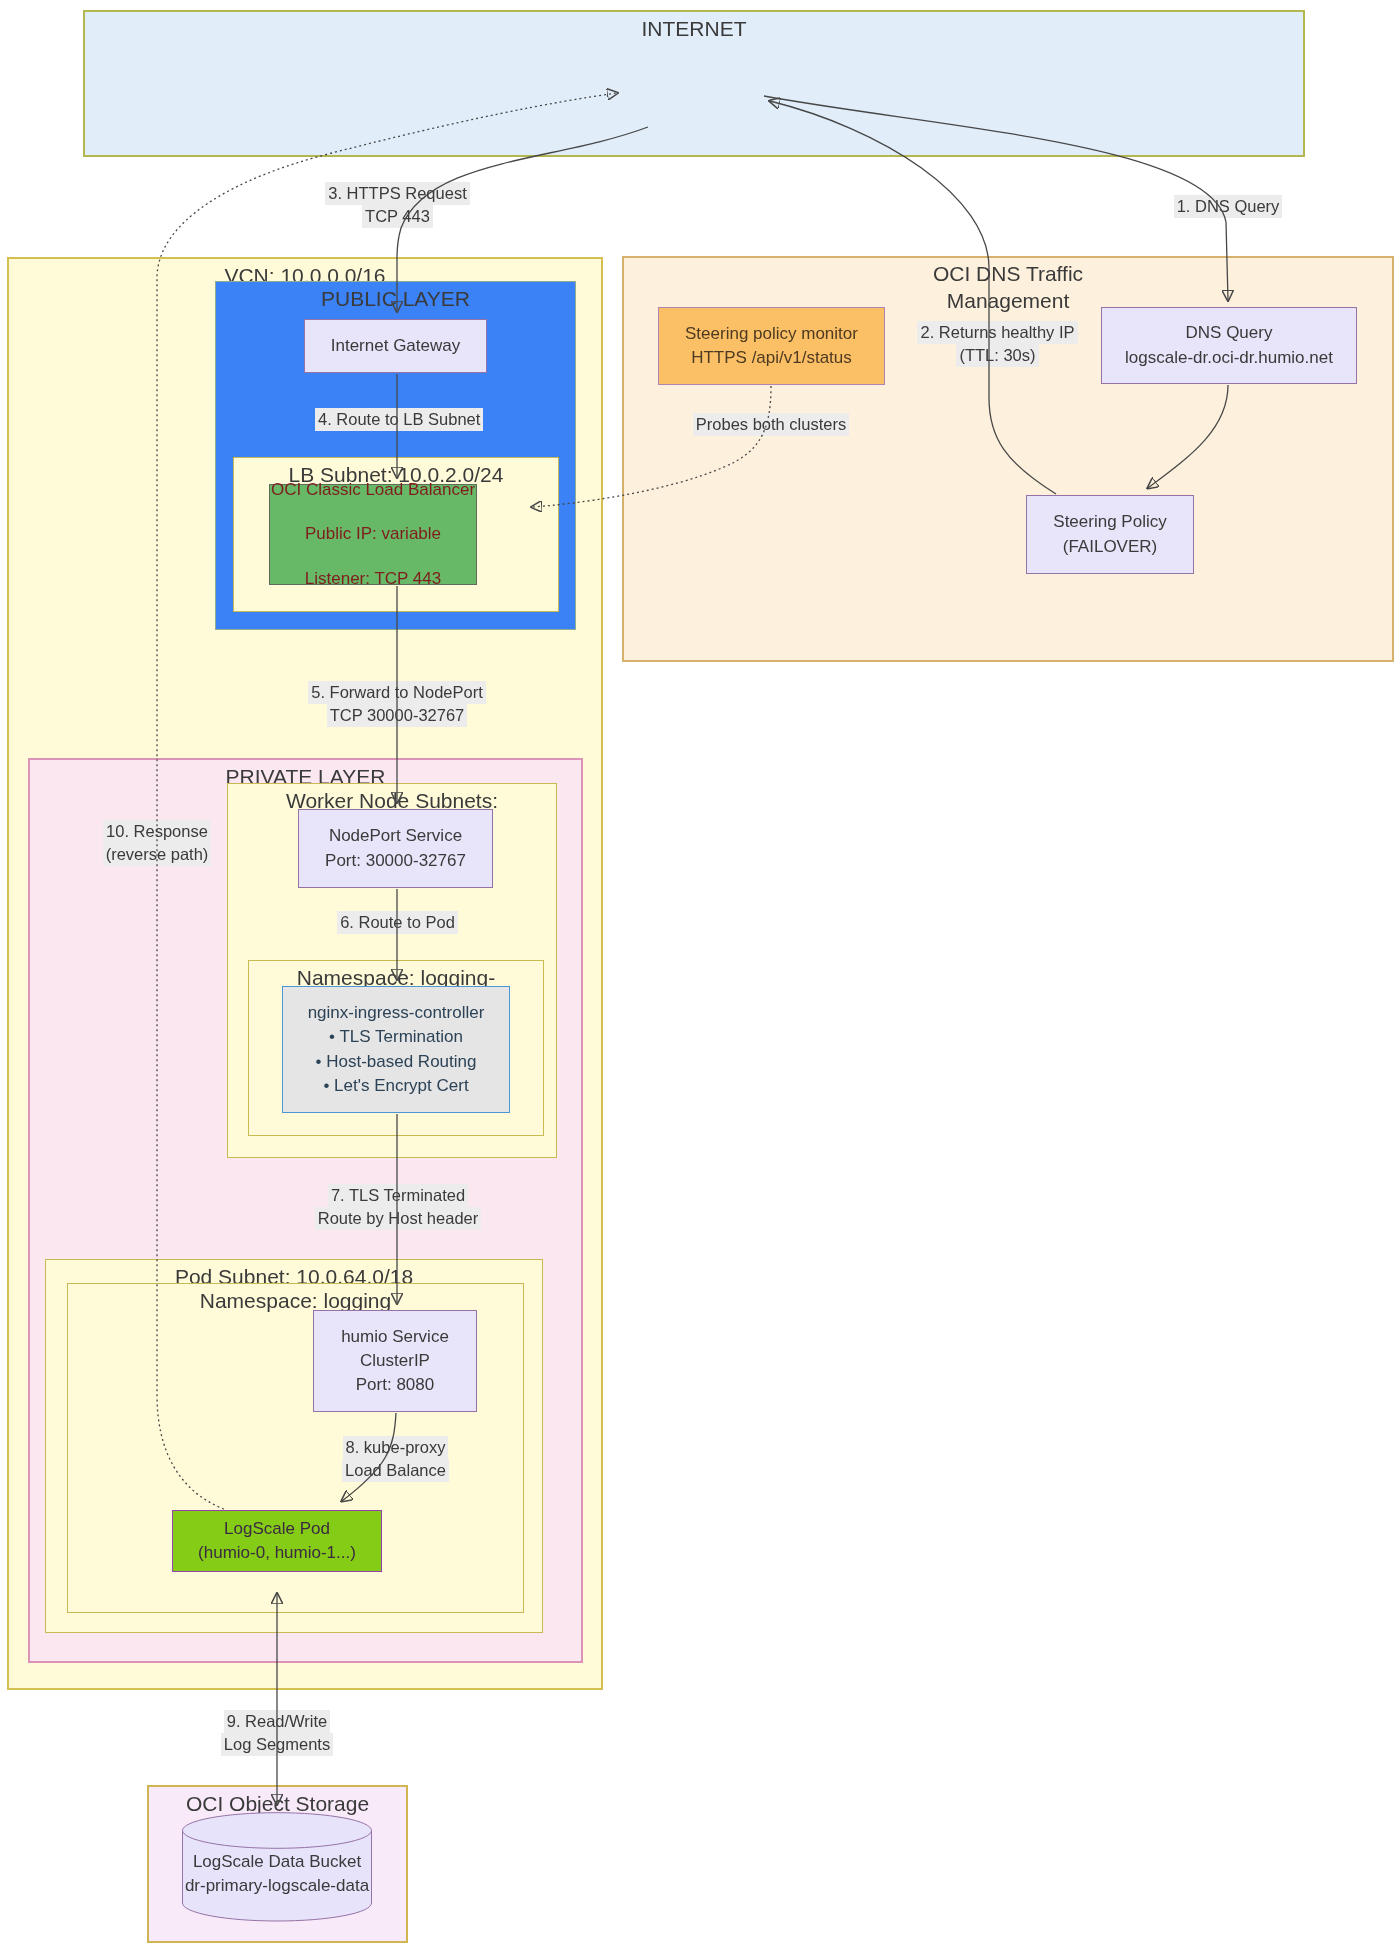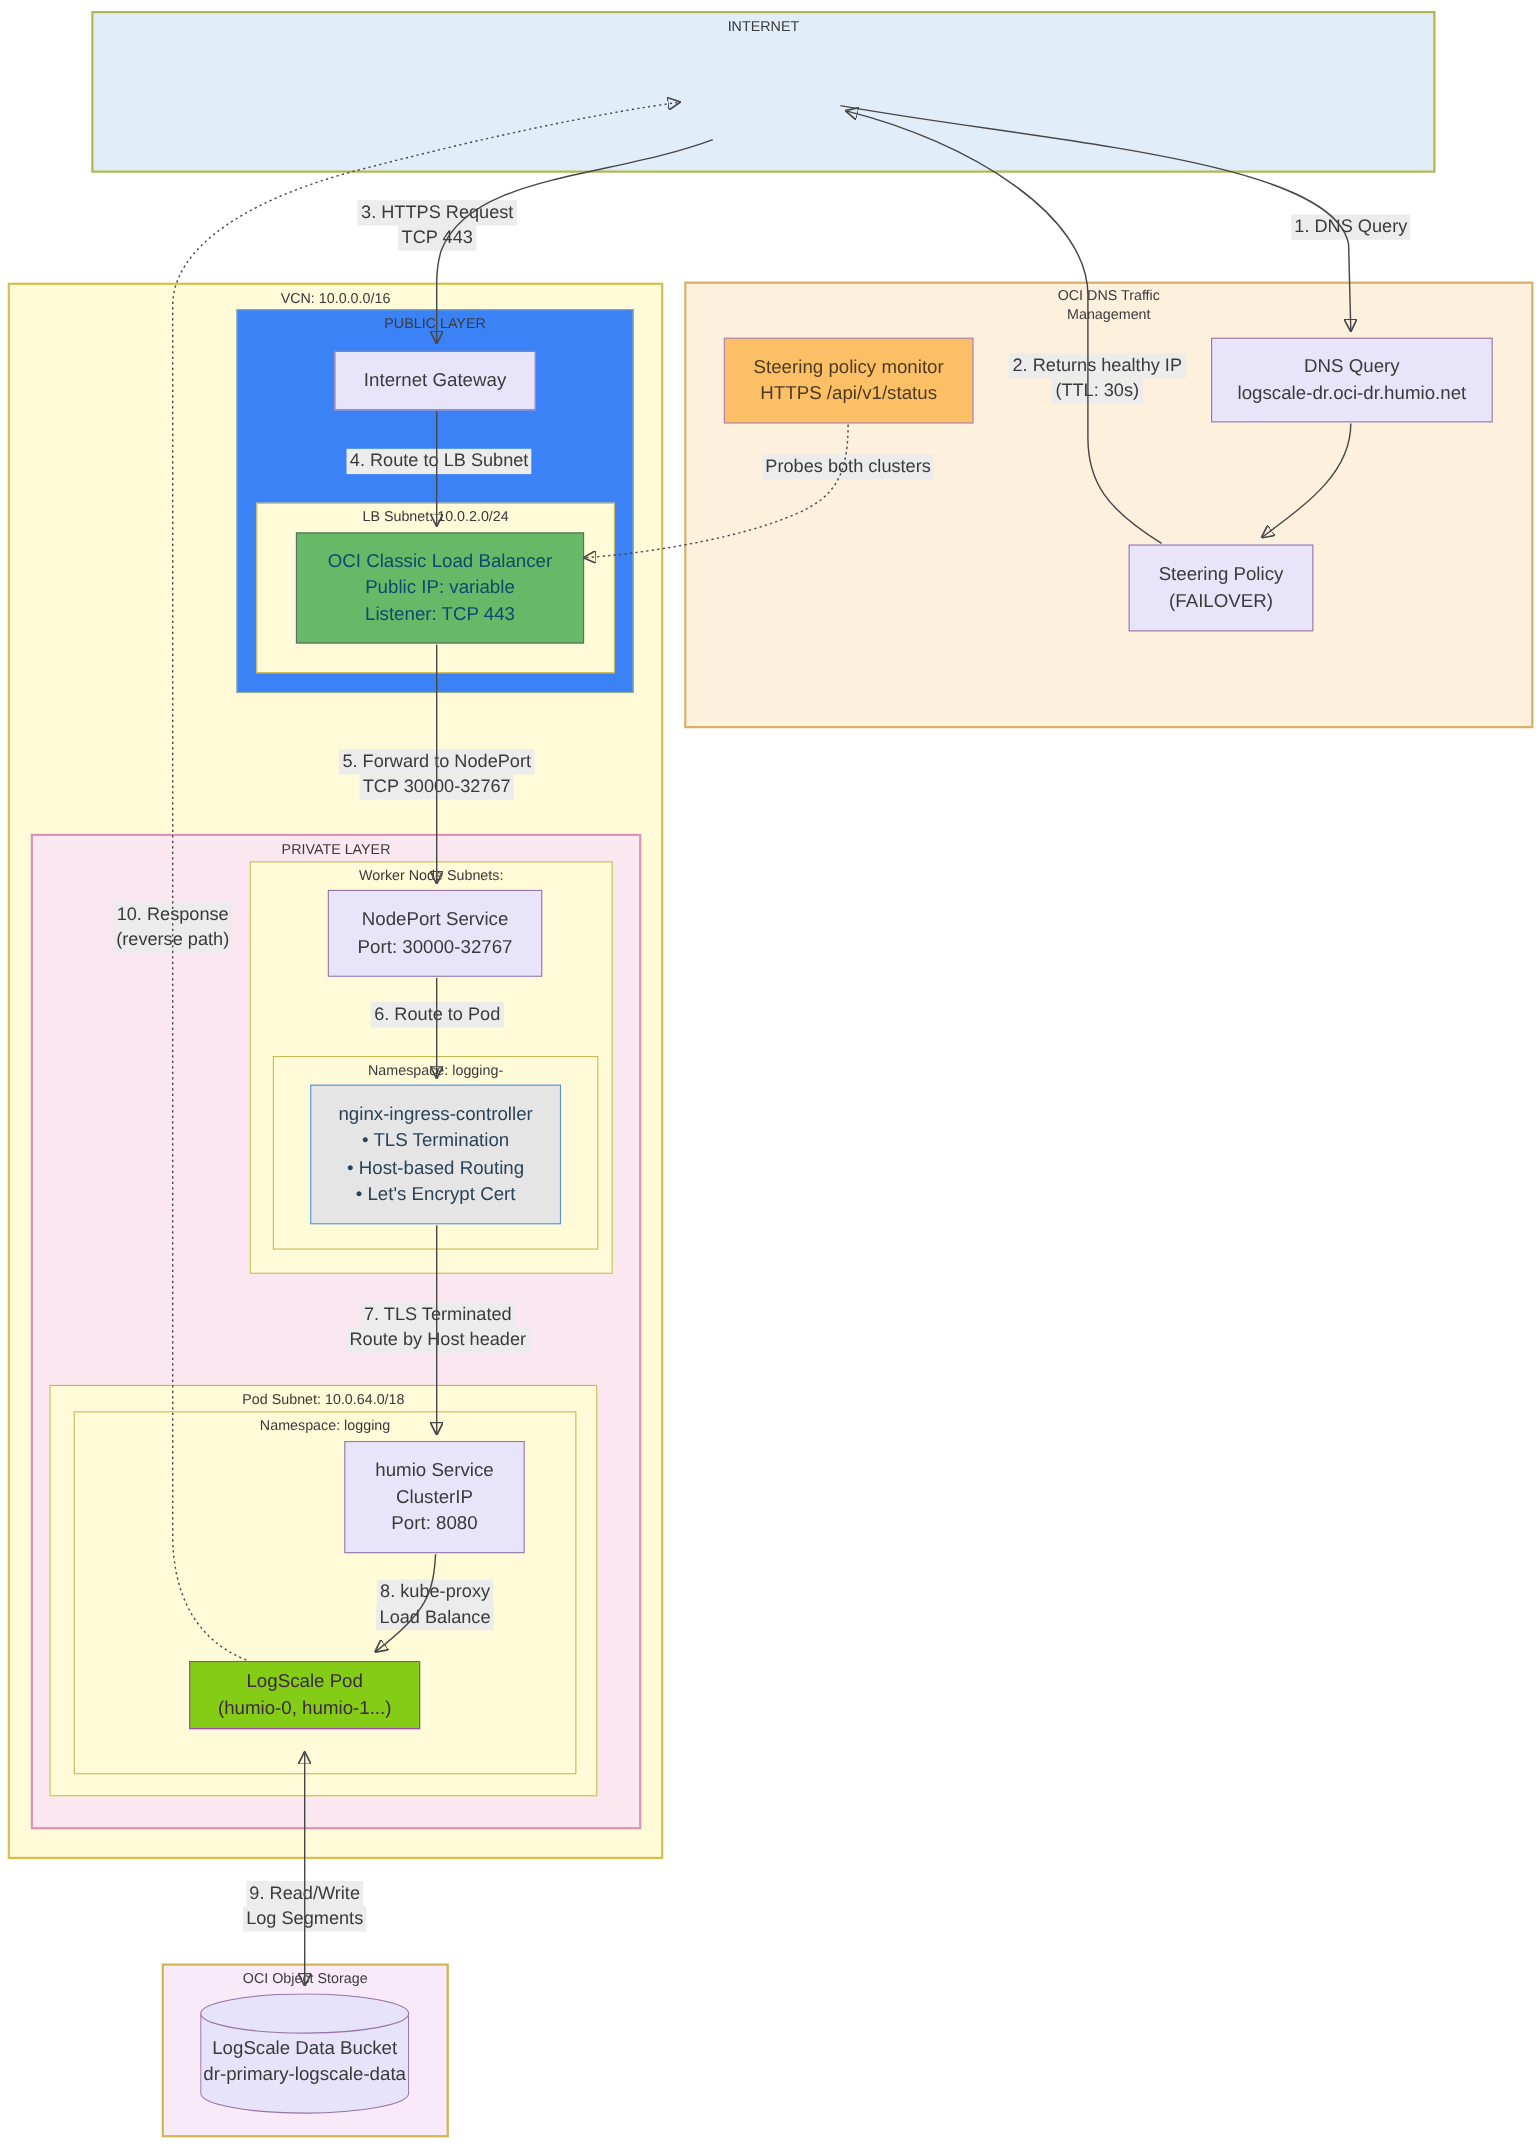--- a/index.html
+++ b/index.html
@@ -1,36 +1,36 @@
 <!DOCTYPE html>
 <html><head>
 <meta charset="utf-8">
 <style>
   html,body{margin:0;padding:0;background:#ffffff;}
   #canvas{position:relative;width:1400px;height:1952px;background:#ffffff;overflow:hidden;
           font-family:"Liberation Sans",sans-serif;color:#3a3a3a;}
   .panel,.box{position:absolute;box-sizing:border-box;}
-  .panel-label{text-align:center;padding-top:4px;font-size:13px;line-height:1.25;}
+  .panel-label{text-align:center;padding-top:4px;font-size:21px;line-height:1.25;}
   .box{display:flex;flex-direction:column;align-items:center;justify-content:center;
        text-align:center;font-size:17px;line-height:1.42;}
   
   .internet{left:83px;top:10px;width:1222px;height:147px;background:#e1eef9;border:2px solid #b2b84f;}
   .vcn{left:7px;top:257px;width:596px;height:1433px;background:#fffbd9;border:2px solid #d3c050;}
   .public-layer{left:215px;top:281px;width:361px;height:349px;background:#3b82f6;border:1px solid #8fae8f;}
   .lb-subnet{left:233px;top:457px;width:326px;height:155px;background:#fffbd9;border:1px solid #c9b952;}
   .private-layer{left:28px;top:758px;width:555px;height:905px;background:#fbe7f0;border:2px solid #dc93b8;}
   .worker-subnet{left:227px;top:783px;width:330px;height:375px;background:#fffbd9;border:1px solid #c9b952;}
   .ns-ingress{left:248px;top:960px;width:296px;height:176px;background:#fffbd9;border:1px solid #c9b952;}
   .pod-subnet{left:45px;top:1259px;width:498px;height:374px;background:#fffbd9;border:1px solid #c9b952;}
   .ns-logging{left:67px;top:1283px;width:457px;height:330px;background:#fffbd9;border:1px solid #c9b952;}
   .dns-panel{left:622px;top:256px;width:772px;height:406px;background:#fdf1de;border:2px solid #d6b16c;}
   .obj-storage{left:147px;top:1785px;width:261px;height:158px;background:#f8eaf9;border:2px solid #d2b553;}
   
   .gateway{left:304px;top:319px;width:183px;height:54px;background:#e8e5fb;border:1px solid #9673a6;}
-  .lb{left:269px;top:484px;width:262px;height:101px;background:#67b967;border:1px solid #5d6b5d;color:#0c4a6e;}
+  .lb{left:269px;top:484px;width:208px;height:101px;background:#67b967;border:1px solid #5d6b5d;color:#7f1d1d;gap:20px;}
   .nodeport{left:298px;top:809px;width:195px;height:79px;background:#e8e5fb;border:1px solid #9673a6;}
   .nginx{left:282px;top:986px;width:228px;height:127px;background:#e5e5e5;border:1px solid #4c96d6;color:#2b4257;}
   .humio{left:313px;top:1310px;width:164px;height:102px;background:#e8e5fb;border:1px solid #9673a6;}
   .pod{left:172px;top:1510px;width:210px;height:62px;background:#84cc16;border:1px solid #9a3fae;color:#3b2a41;}
   .monitor{left:658px;top:307px;width:227px;height:78px;background:#fbc066;border:1px solid #b184b5;color:#4e3a22;}
   .dnsq{left:1101px;top:307px;width:256px;height:77px;background:#e8e5fb;border:1px solid #9673a6;}
   .steerpol{left:1026px;top:495px;width:168px;height:79px;background:#e8e5fb;border:1px solid #9673a6;}
   
   .cyl{position:absolute;}
   .cyl svg{position:absolute;left:0;top:0;}

